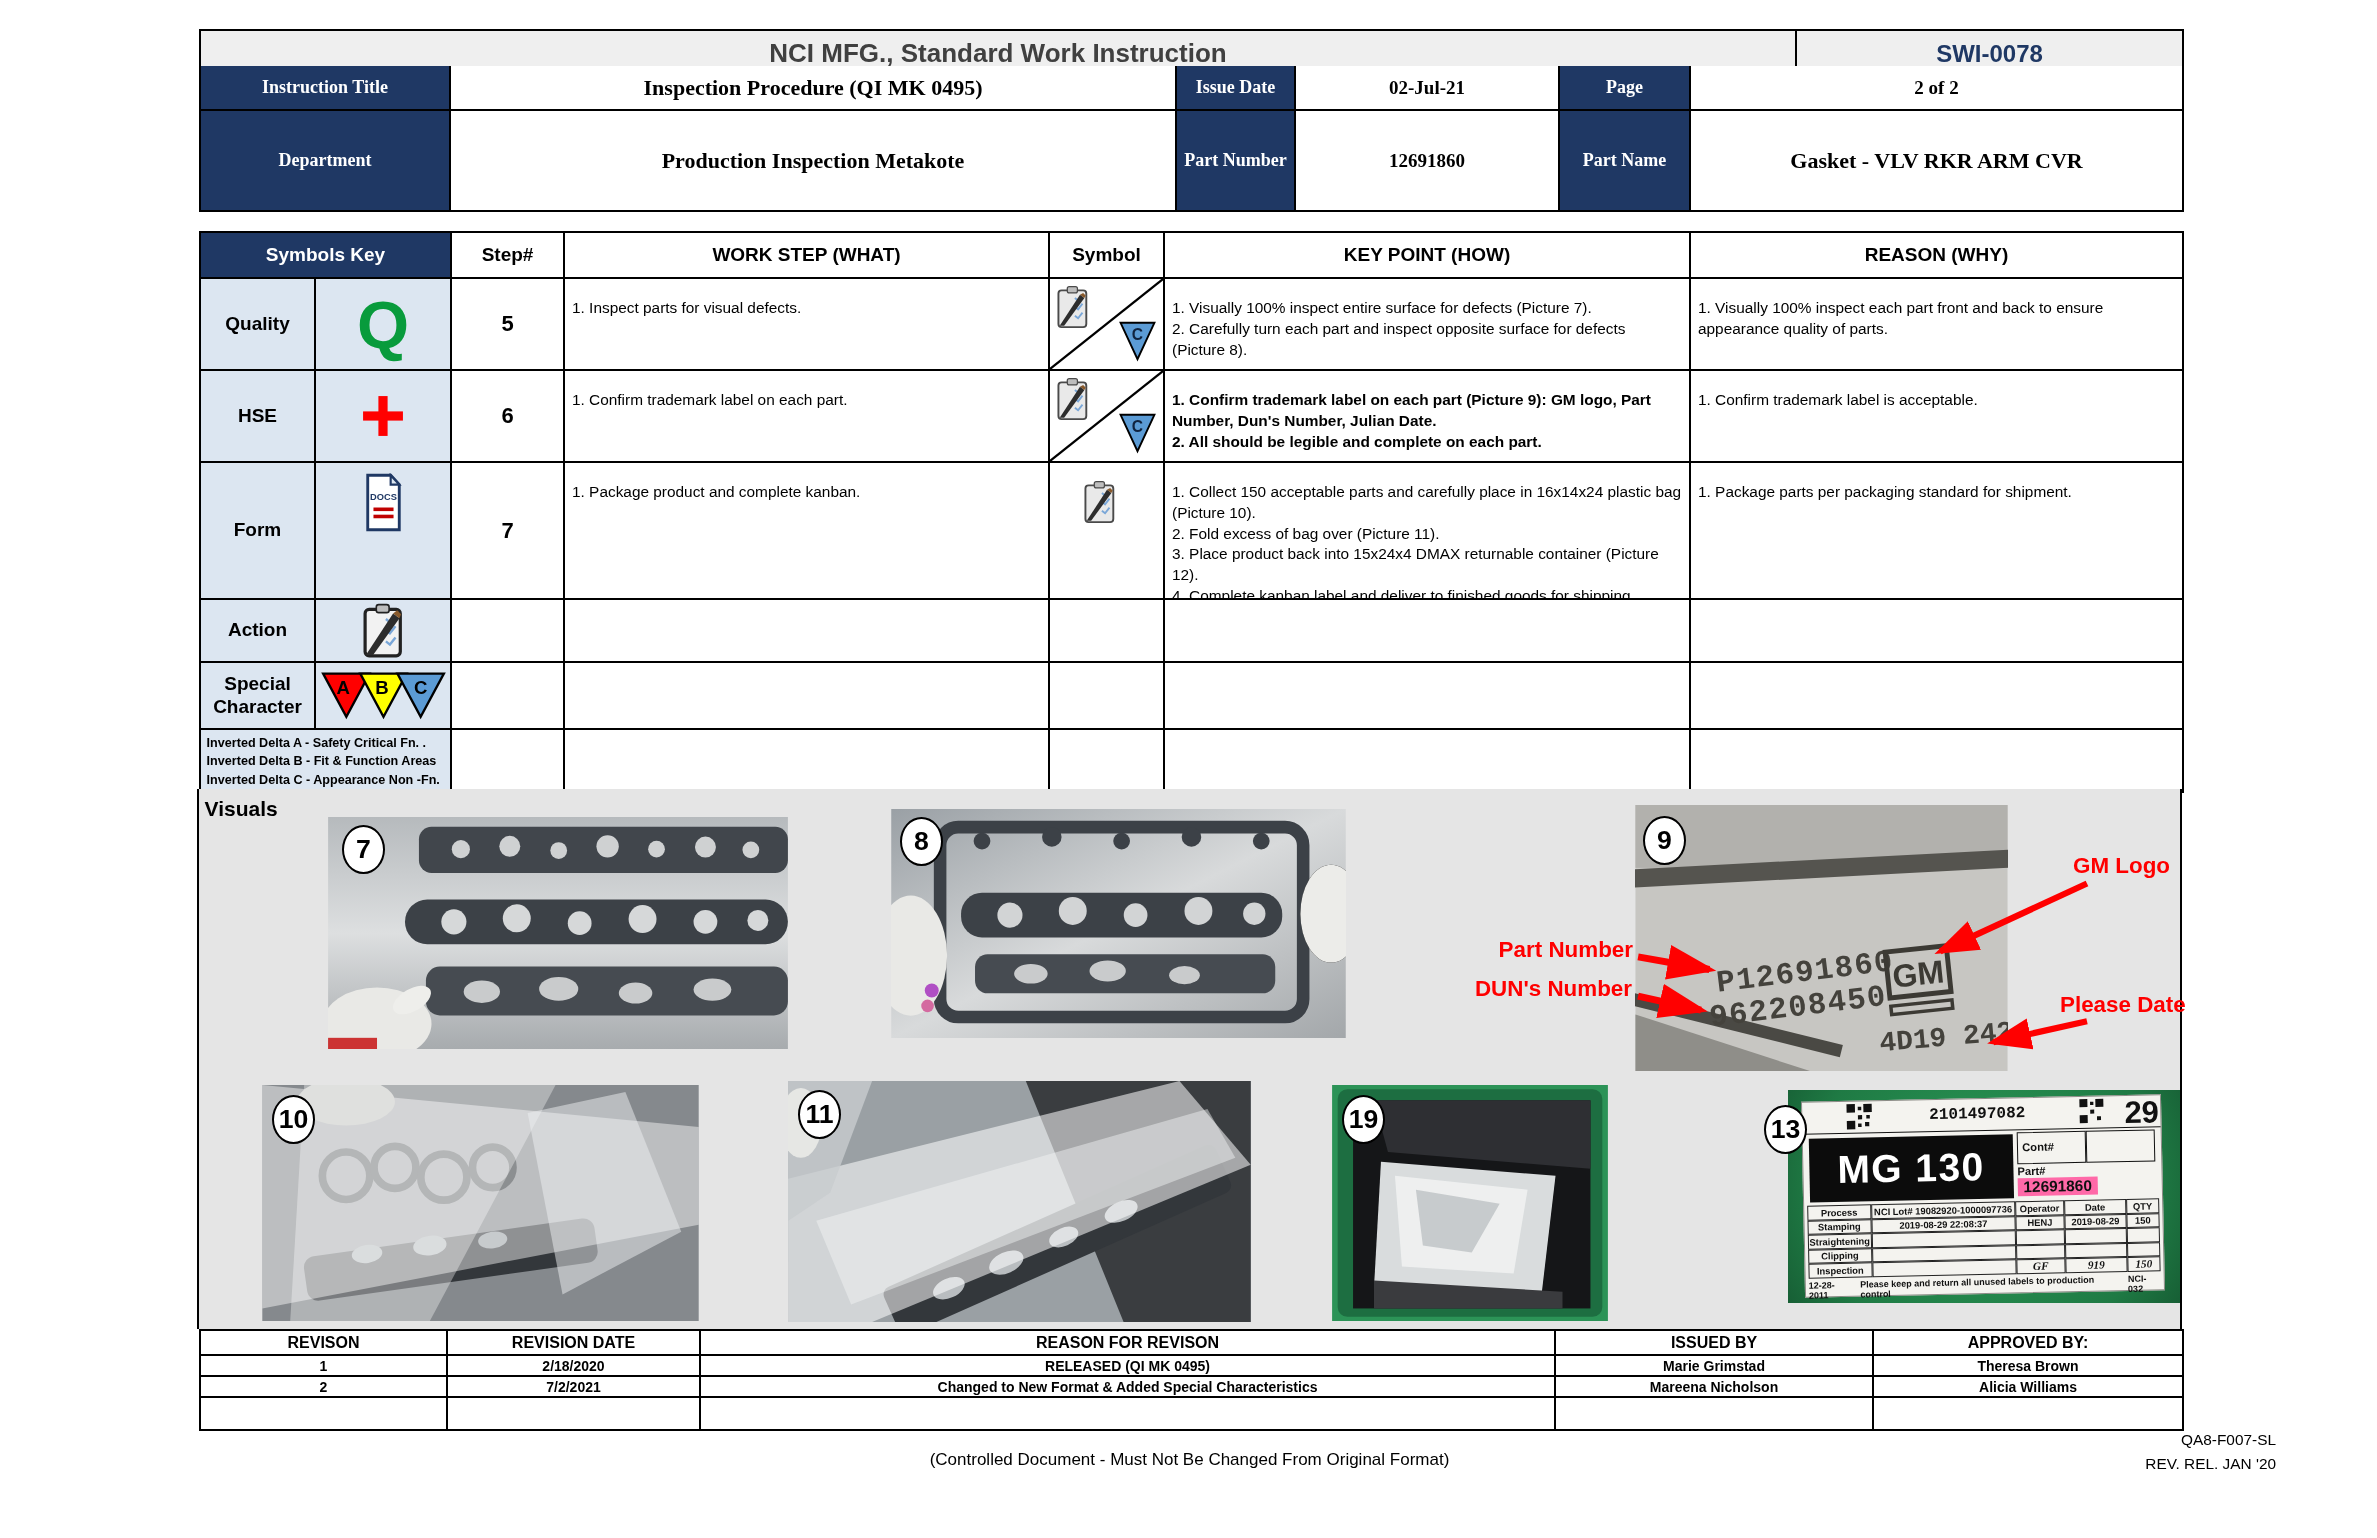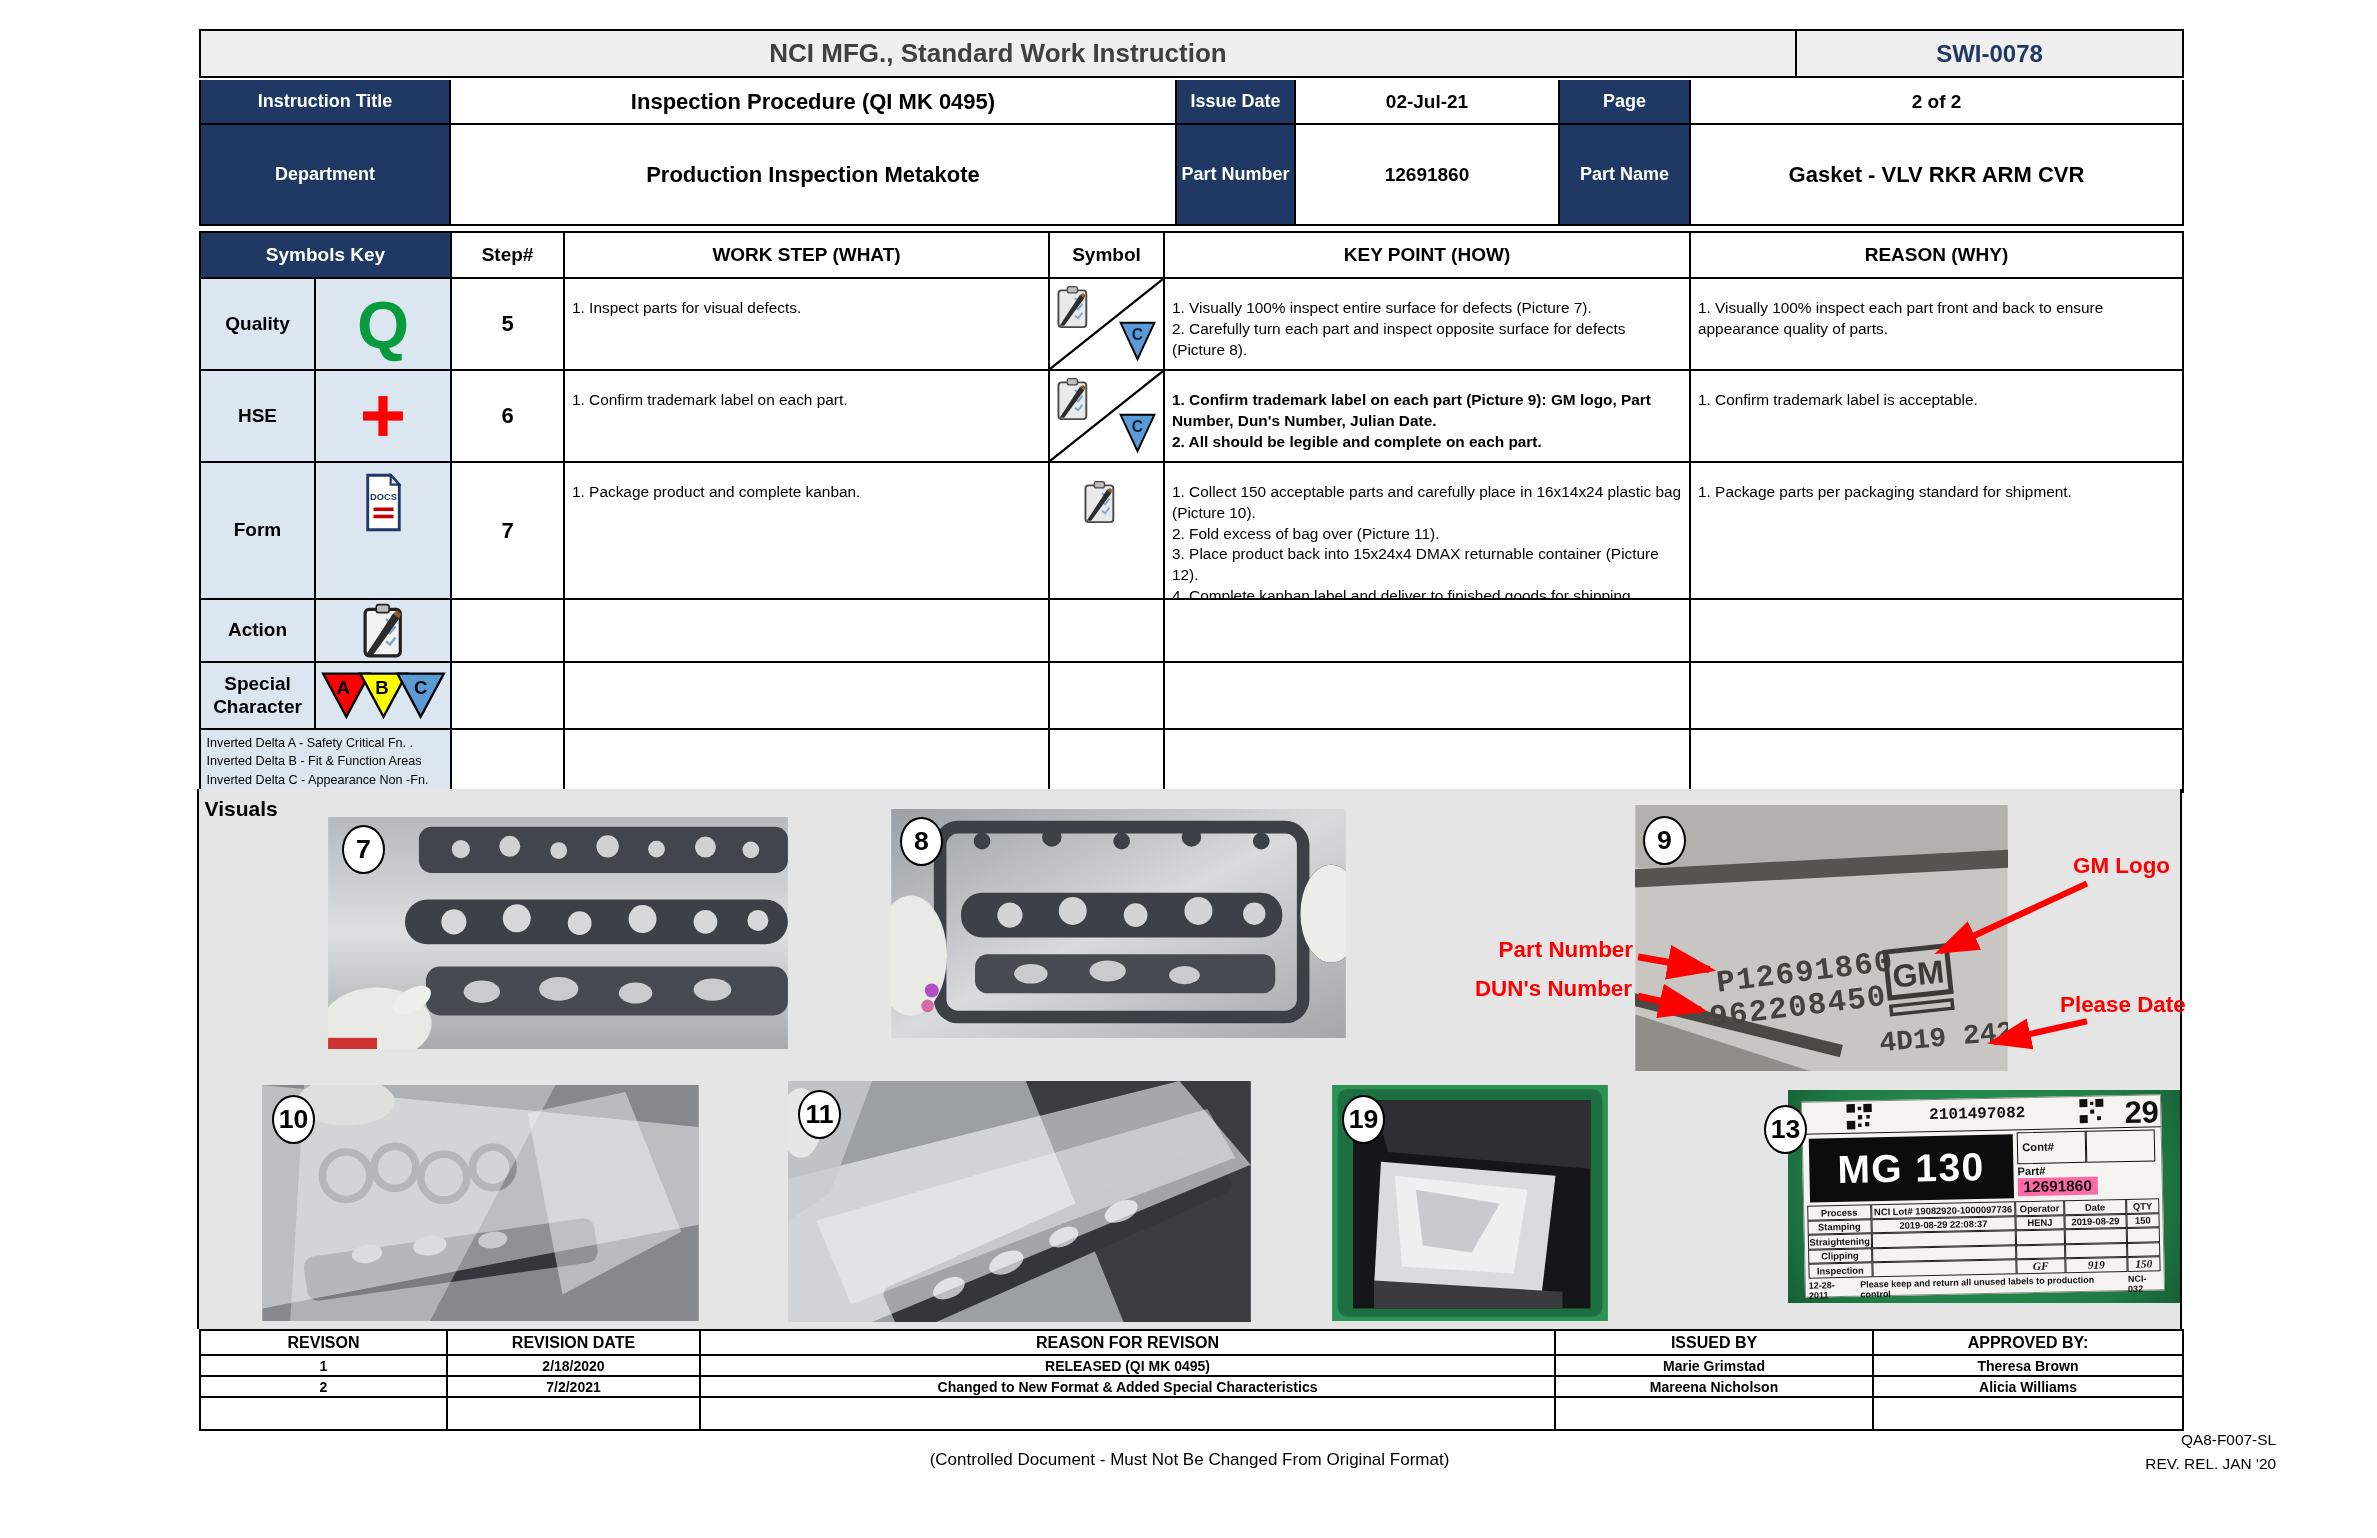--- a/index.html
+++ b/index.html
@@ -10,22 +10,22 @@
   .navy{background:#1f3864;color:#fff;}
   .ltblue{background:#dce6f1;}
   .cc{display:flex;align-items:center;justify-content:center;text-align:center;}
 
   
   #hdrA{left:199px;top:29px;width:1981px;height:45px;border:2.8px solid #000;background:#efefef;
         display:grid;grid-template-columns:1596px 1fr;}
   #hdrA .t1{border-right:2.8px solid #000;color:#404040;font-size:26px;font-weight:bold;}
   #hdrA .t2{color:#1f3864;font-size:24px;font-weight:bold;}
 
-  #hdrBC{left:199px;top:80px;width:1981px;height:144px;border:2.8px solid #000;border-top:0;
-         display:grid;grid-template-columns:250px 726px 119px 264px 131px 1fr;grid-template-rows:45px 1fr;}
+  #hdrBC{left:199px;top:66px;width:1981px;height:144px;border:2.8px solid #000;border-top:0;
+         display:grid;grid-template-columns:250px 726px 119px 264px 131px 1fr;grid-template-rows:45px 1fr;font-family:Liberation Serif, serif;}
   #hdrBC>div{border-right:2.8px solid #000;border-bottom:2.8px solid #000;}
   #hdrBC>div.lastc{border-right:0;}
   #hdrBC>div.lastr{border-bottom:0;}
   .hlbl{font-size:18px;font-weight:bold;}
   .hval{font-size:19px;font-weight:bold;background:#fff;}
   .hval.big{font-size:22px;}
 
   
   #work{left:199px;top:231px;width:1981px;height:558px;border:2.8px solid #000;background:#fff;
         display:grid;grid-template-columns:115px 136px 113px 485px 115px 526px 1fr;
@@ -36,21 +36,21 @@
   .span2{grid-column:span 2;}
   .th{display:flex;align-items:center;justify-content:center;font-weight:bold;font-size:19px;text-align:center;}
   .stepn{display:flex;align-items:center;justify-content:center;font-weight:bold;font-size:22px;}
   .txt{padding:19px 7px;font-size:15.4px;line-height:1.35;white-space:pre-line;overflow:hidden;}
   .sidlbl{display:flex;align-items:center;justify-content:center;font-weight:bold;font-size:19px;text-align:center;line-height:1.2;padding:2.8px;}
   .symcell{overflow:hidden;}
   .diag{position:absolute;left:0;top:0;width:100%;height:100%;}
   .clip-sm{position:absolute;left:4.2px;top:5.6px;}
   .deltac{position:absolute;right:5.6px;bottom:7px;}
   .qglyph{font-size:67px;font-weight:bold;color:#089b3c;line-height:1;}
-  .legend{padding:4.2px 5.6px;font-size:12.6px;font-weight:normal;line-height:1.45;}
+  .legend{padding:4.2px 5.6px;font-size:12.6px;font-weight:bold;line-height:1.45;}
 
   
   #vis{left:197px;top:789px;width:1981px;height:540px;border-left:2.8px solid #000;border-right:2.8px solid #000;background:#e5e5e5;}
   .vlabel{left:5.6px;top:8.4px;font-size:21px;font-weight:bold;}
   .photo{position:absolute;overflow:hidden;}
   .badge{position:absolute;width:39px;height:45px;border:2.8px solid #000;border-radius:50%;background:#fff;
          display:flex;align-items:center;justify-content:center;font-weight:bold;font-size:26.6px;z-index:6;color:#000;}
   .ann{position:absolute;color:#ff0000;font-weight:bold;font-size:22.4px;z-index:7;white-space:nowrap;}
   #annsvg{position:absolute;left:0;top:0;width:1981px;height:540px;z-index:5;pointer-events:none;}
 

